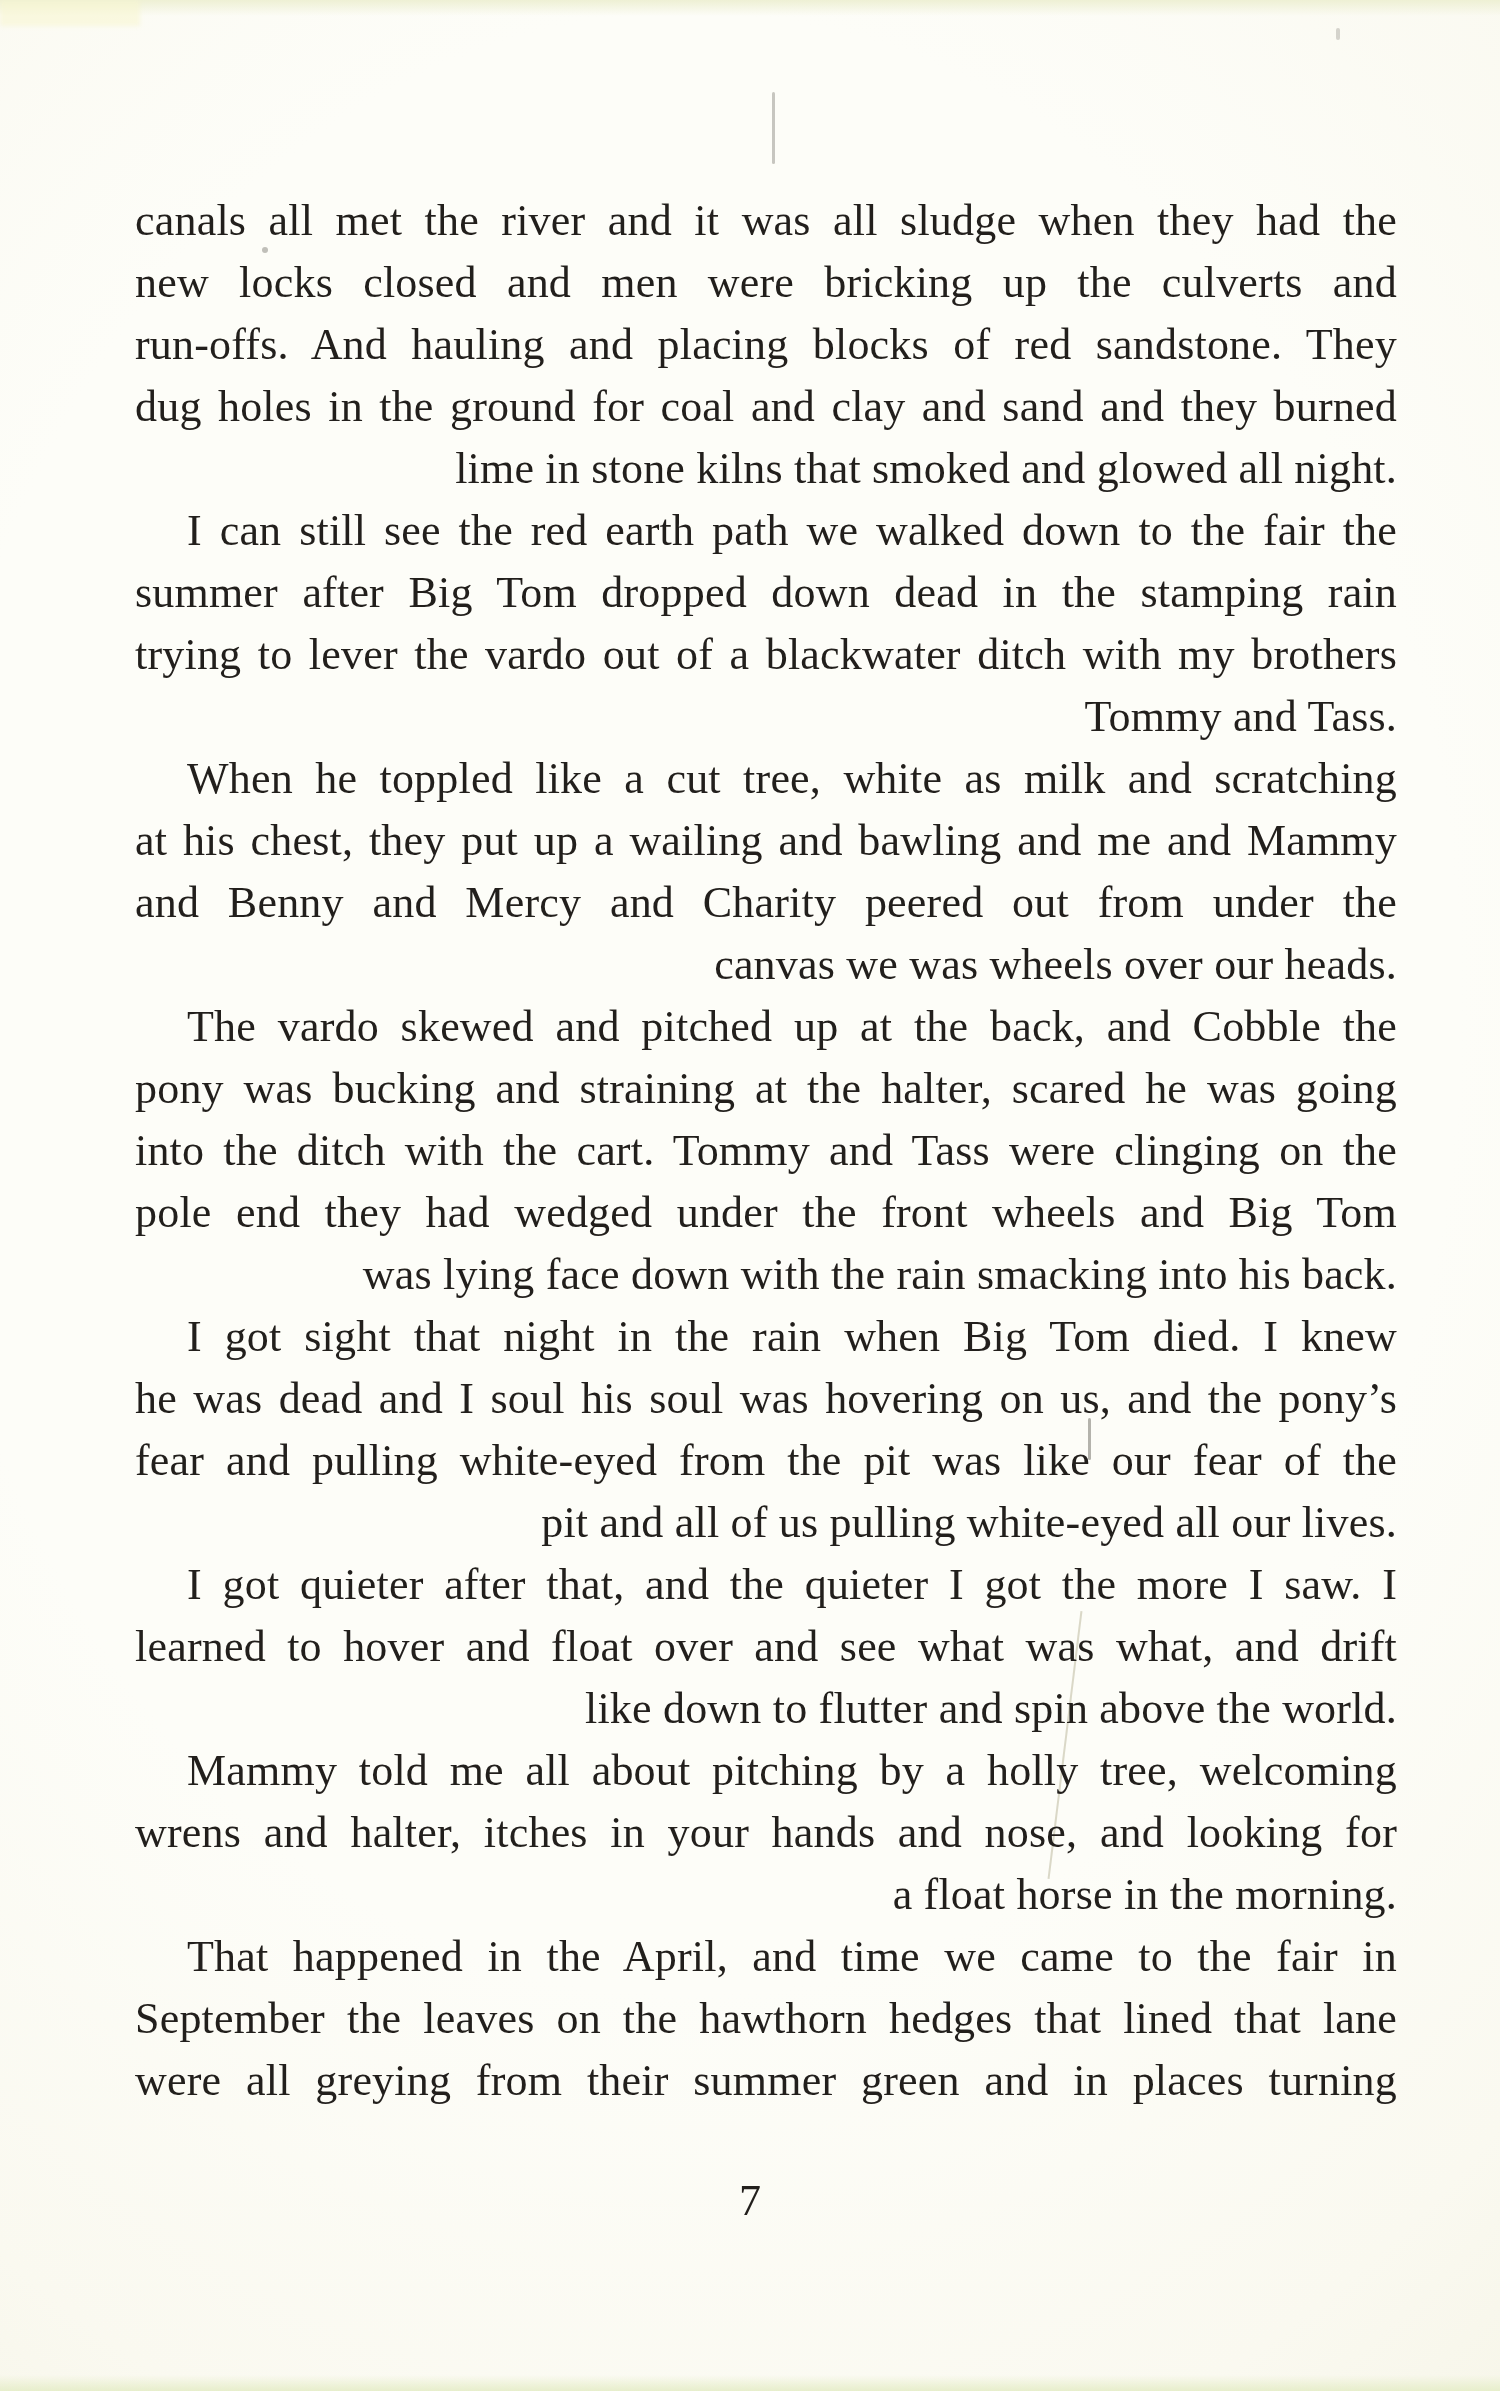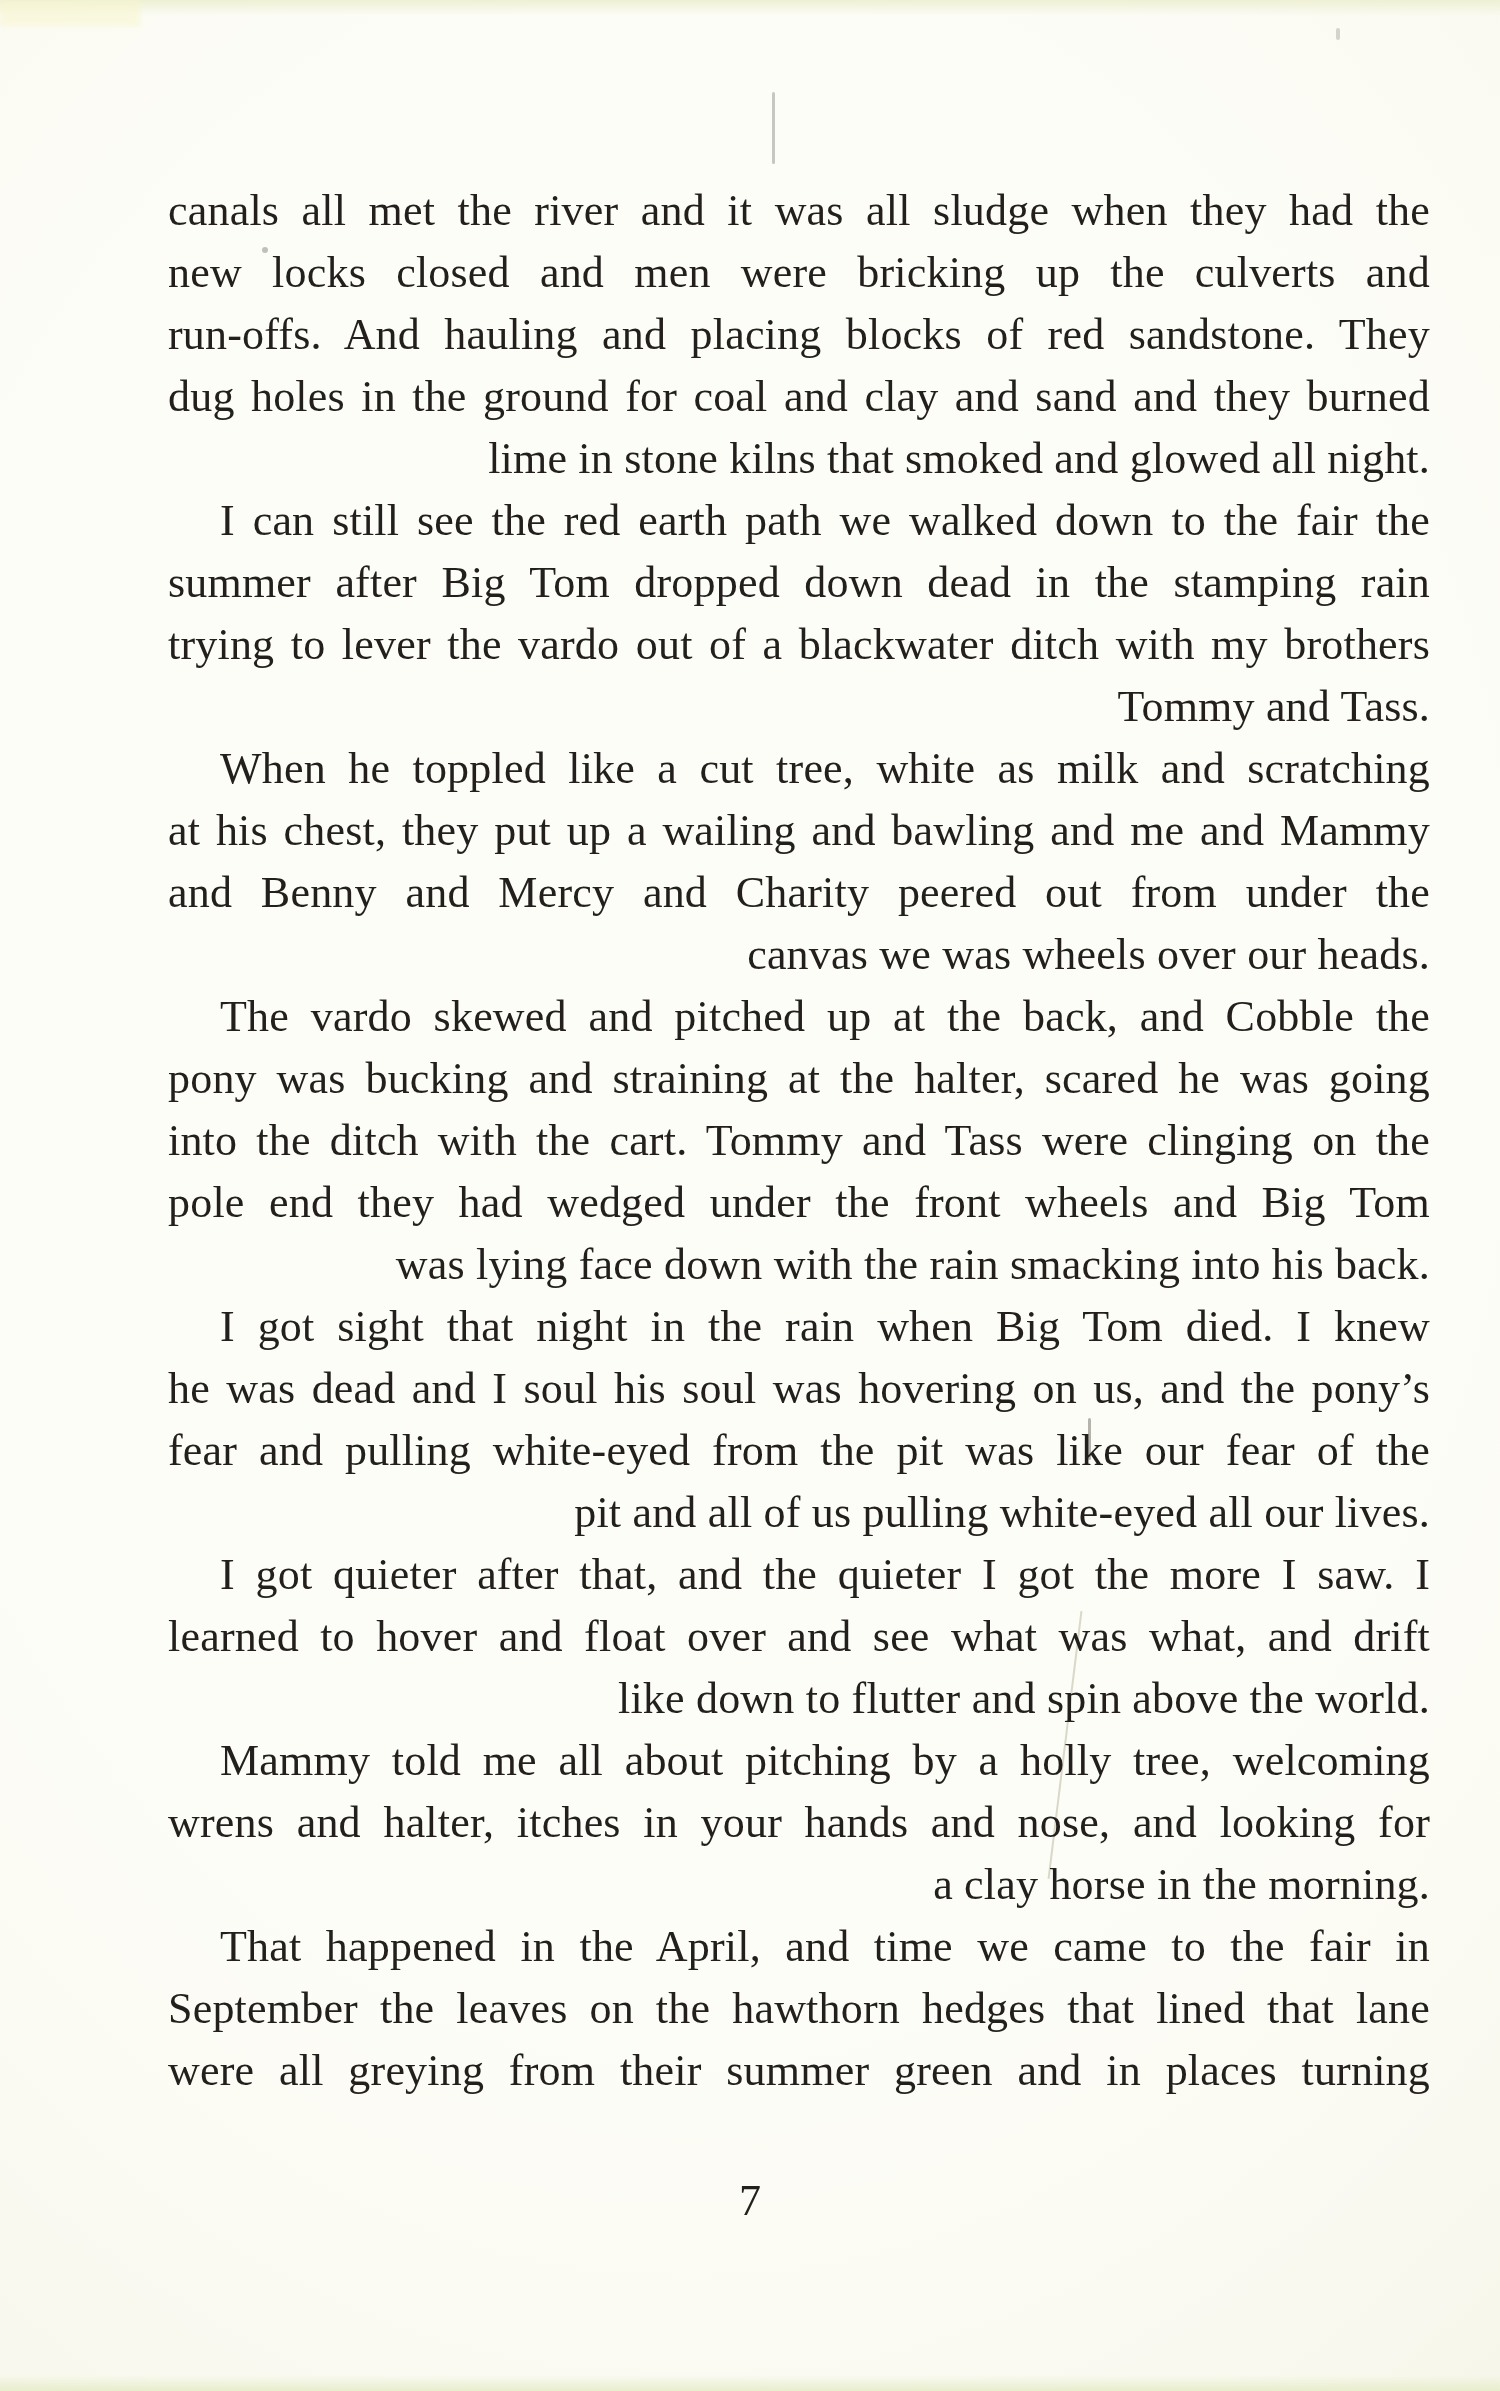--- a/index.html
+++ b/index.html
@@ -33,23 +33,22 @@
   .corner-tint {
     position: absolute;
     left: 0; top: 0; width: 140px; height: 26px;
     background: rgba(248, 246, 205, 0.55);
     filter: blur(2px);
     pointer-events: none;
   }
   .body-text {
     position: absolute;
     left: 135px;
-    top: 180px;
+    top: 190px;
     width: 1262px;
-    margin-left: 33px;
   }
   .line {
     height: 62px;
     line-height: 62px;
     font-size: 44px;
     letter-spacing: 0.2px;
     white-space: normal;
     overflow: hidden;
     text-align: right;
   }
@@ -131,21 +130,21 @@
       <div class="line">was lying face down with the rain smacking into his back.</div>
       <div class="line just indent">I got sight that night in the rain when Big Tom died. I knew</div>
       <div class="line just">he was dead and I soul his soul was hovering on us, and the pony’s</div>
       <div class="line just">fear and pulling white-eyed from the pit was like our fear of the</div>
       <div class="line">pit and all of us pulling white-eyed all our lives.</div>
       <div class="line just indent">I got quieter after that, and the quieter I got the more I saw. I</div>
       <div class="line just">learned to hover and float over and see what was what, and drift</div>
       <div class="line">like down to flutter and spin above the world.</div>
       <div class="line just indent">Mammy told me all about pitching by a holly tree, welcoming</div>
       <div class="line just">wrens and halter, itches in your hands and nose, and looking for</div>
-      <div class="line">a clay horse in the morning.</div>
+      <div class="line">a float horse in the morning.</div>
       <div class="line just indent">That happened in the April, and time we came to the fair in</div>
       <div class="line just">September the leaves on the hawthorn hedges that lined that lane</div>
       <div class="line just">were all greying from their summer green and in places turning</div>
     </div>
 
   <div class="page-number">7</div>
 
   <div class="edge-bottom"></div>
 </div>
 

